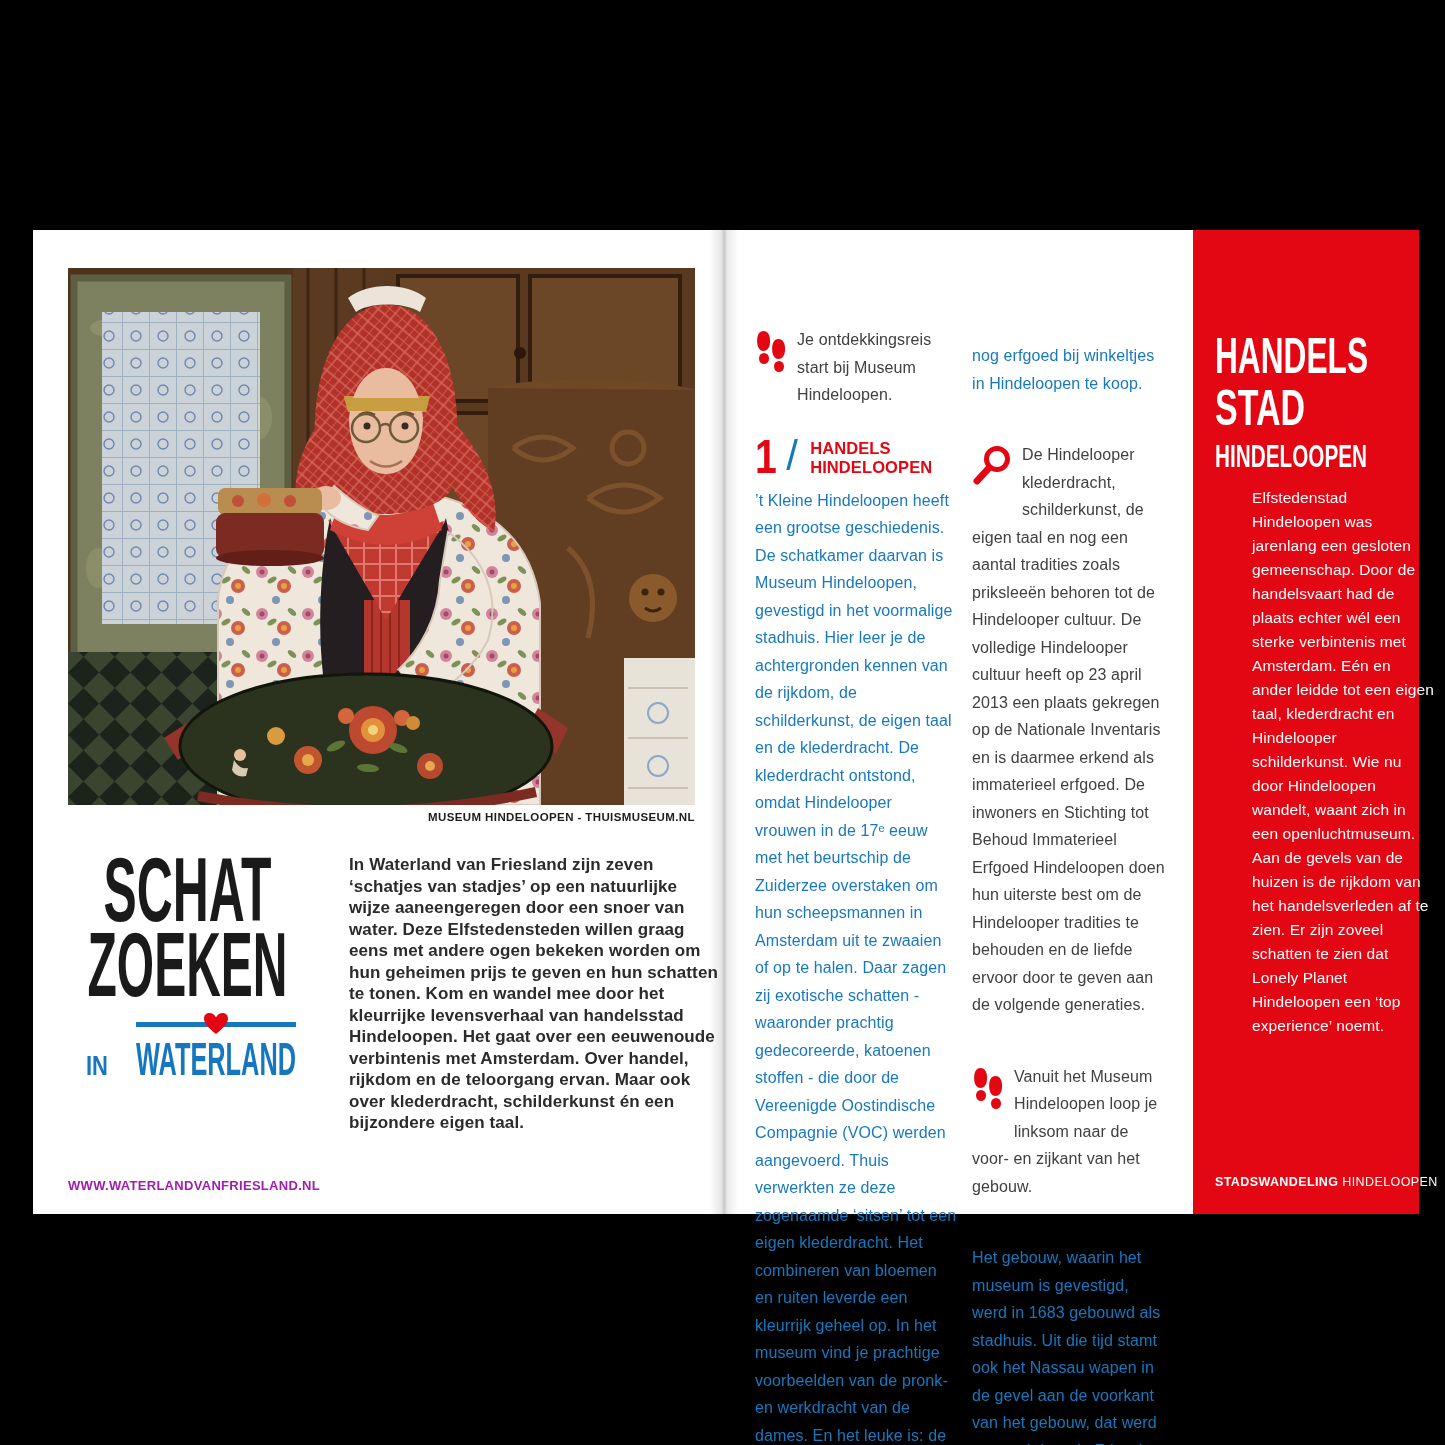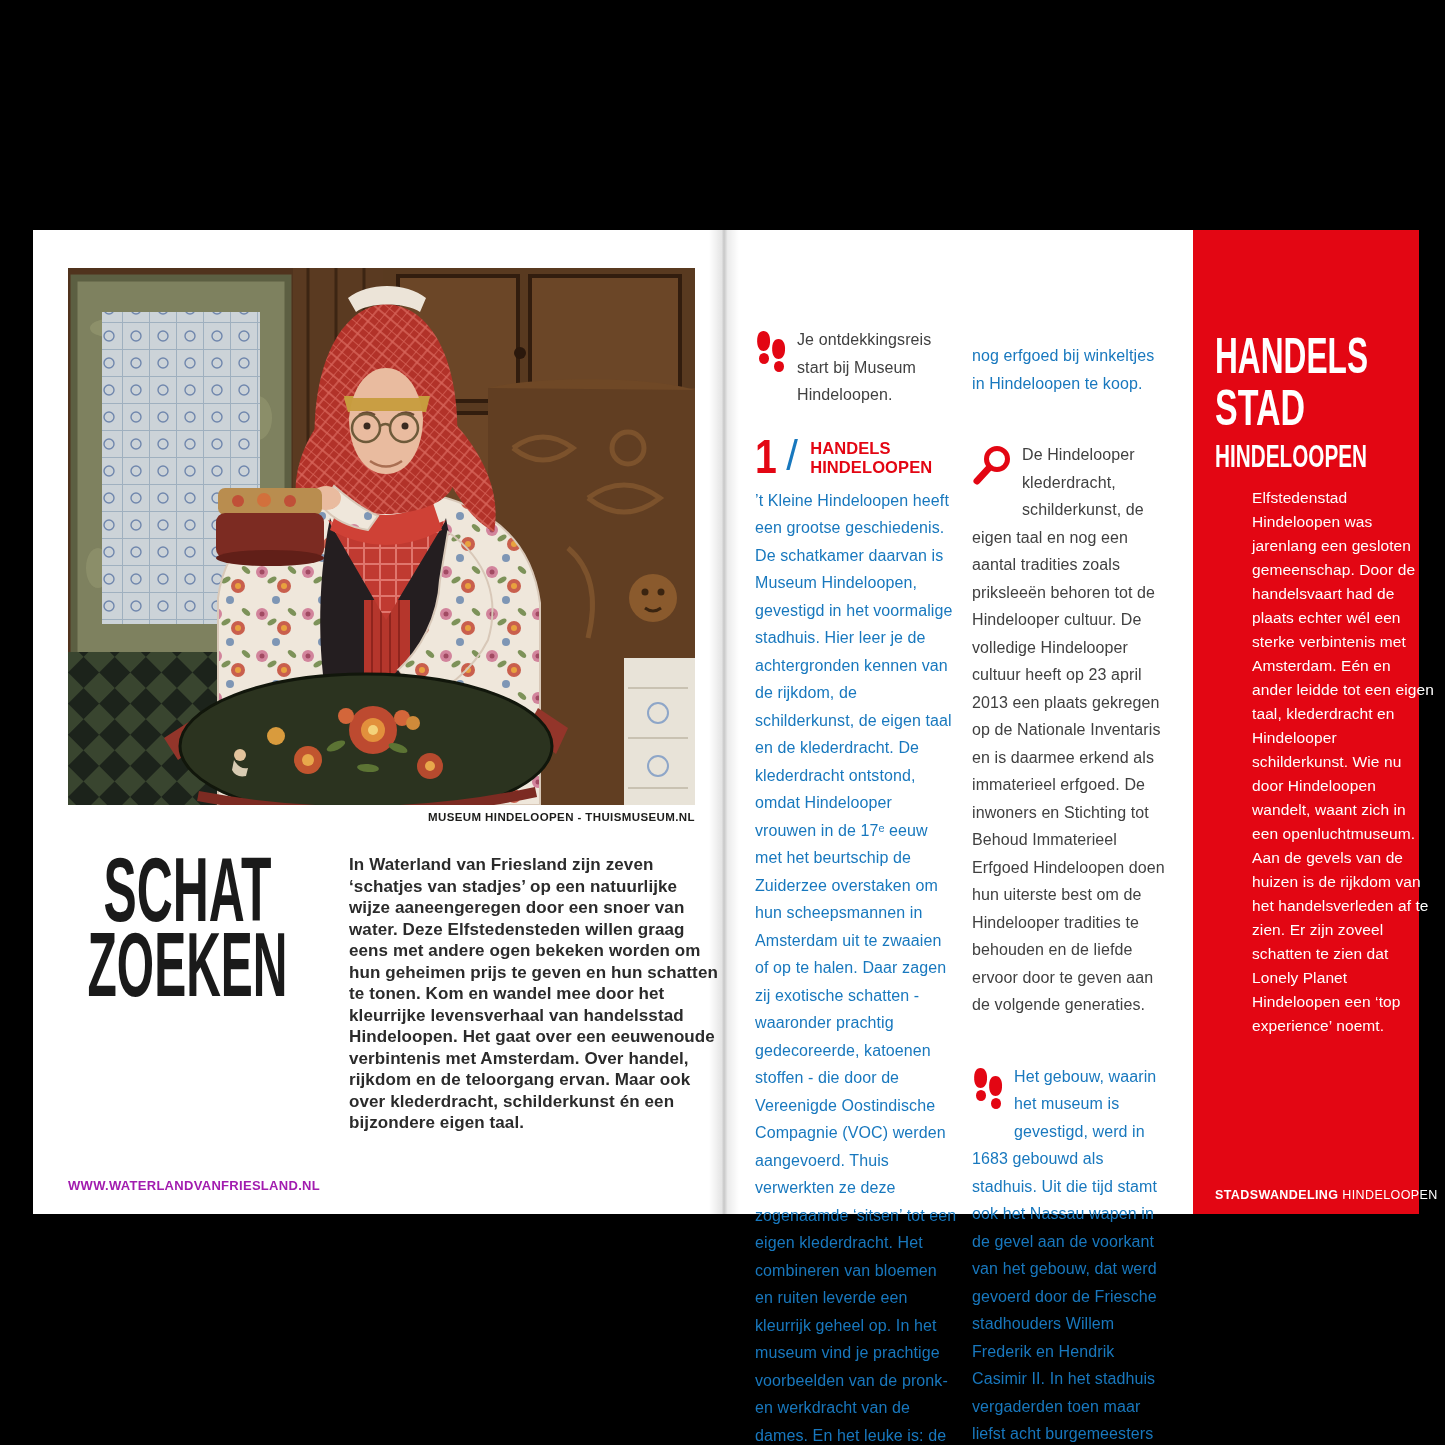--- a/index.html
+++ b/index.html
@@ -39,21 +39,21 @@
   .step-title{display:flex;flex-direction:column;font-size:16.5px;line-height:19px;
               font-weight:700;color:#e30613;padding-top:6px;}
   .mt26{margin-top:44px;}
   .mt8{margin-top:8px;}
   
   .sidebar{position:absolute;left:1160px;top:0;width:226px;height:984px;background:#e30613;color:#fff;}
   .sb-title{position:absolute;left:22px;top:103px;}
   .sb-title svg{display:block;overflow:visible;}
   .sb-body{position:absolute;left:22px;top:256px;width:182px;font-size:15.5px;line-height:24px;
            letter-spacing:.1px;margin-left:37px;}
-  .sb-footer{position:absolute;left:22px;bottom:12px;font-size:12.5px;letter-spacing:.4px;white-space:nowrap;}
+  .sb-footer{position:absolute;left:22px;bottom:25px;font-size:12.5px;letter-spacing:.4px;white-space:nowrap;}
   .sb-footer .b{font-weight:700;}
 </style>
 </head>
 <body>
 
 <div class="canvas">
   <div class="spread">
 
     <div class="photo">
       <svg viewBox="0 0 627 537" preserveAspectRatio="none">
@@ -220,20 +220,35 @@
     </div>
     <div class="photo-caption">MUSEUM HINDELOOPEN - THUISMUSEUM.NL</div>
 
     <div class="logo">
       <svg width="225" height="68">
         <text class="svgtxt" x="50%" y="63" text-anchor="middle" font-size="90" textLength="168" lengthAdjust="spacingAndGlyphs" fill="#1a1a1a">SCHAT</text>
       </svg>
       <svg width="225" height="72" style="margin-top:4px">
         <text class="svgtxt" x="50%" y="66" text-anchor="middle" font-size="90" textLength="200" lengthAdjust="spacingAndGlyphs" fill="#1a1a1a">ZOEKEN</text>
       </svg>
+      <div class="logo-sub">
+        <svg width="26" height="30">
+          <text class="svgtxt" x="0" y="27" font-size="27" textLength="22" lengthAdjust="spacingAndGlyphs" fill="#1777be">IN</text>
+        </svg>
+        <div class="waterland-stack">
+          <div class="logo-rule">
+            <svg class="heart-icon" width="26" height="24" viewBox="0 0 26 24">
+              <path d="M13 22 C4 15 1 10 1 6.5 C1 3 3.6 1 6.5 1 C9 1 11.5 2.6 13 5.2 C14.5 2.6 17 1 19.5 1 C22.4 1 25 3 25 6.5 C25 10 22 15 13 22 Z" fill="#e30613"></path>
+            </svg>
+          </div>
+          <svg width="170" height="46">
+            <text class="svgtxt" x="50%" y="43" text-anchor="middle" font-size="46" textLength="160" lengthAdjust="spacingAndGlyphs" fill="#1777be">WATERLAND</text>
+          </svg>
+        </div>
+      </div>
     </div>
 
     <div class="intro">In Waterland van Friesland zijn zeven ‘schatjes van stadjes’ op een natuurlijke wijze aaneengeregen door een snoer van water. Deze Elfstedensteden willen graag eens met andere ogen bekeken worden om hun geheimen prijs te geven en hun schatten te tonen. Kom en wandel mee door het kleurrijke levensverhaal van handelsstad Hindeloopen. Het gaat over een eeuwenoude verbintenis met Amsterdam. Over handel, rijkdom en de teloorgang ervan. Maar ook over klederdracht, schilderkunst én een bijzondere eigen taal.</div>
     <div class="footer-left">WWW.WATERLANDVANFRIESLAND.NL</div>
 
     <div class="col col1">
       <div class="note">
         <span class="icon">
           <svg width="32" height="46" viewBox="0 0 32 46">
             <g fill="#e30613">
@@ -272,20 +287,21 @@
         <span class="icon">
           <svg width="32" height="46" viewBox="0 0 32 46">
             <g fill="#e30613">
               <path d="M8.5 1 C13 1 15.5 5.5 15 12.5 C14.6 18 12 21 8.5 21 C5 21 2.6 18 2.2 12.5 C1.7 5.5 4 1 8.5 1 Z"></path>
               <ellipse cx="9" cy="28.5" rx="5" ry="5.5"></ellipse>
               <path d="M23.5 9 C28 9 30.5 13.5 30 20.5 C29.6 26 27 29 23.5 29 C20 29 17.6 26 17.2 20.5 C16.7 13.5 19 9 23.5 9 Z"></path>
               <ellipse cx="24" cy="36.5" rx="5" ry="5.5"></ellipse>
             </g>
           </svg>
         </span>
+        <span>Vanuit het Museum Hindeloopen loop je linksom naar de voor- en zijkant van het gebouw.</span>
       </div>
       <div class="body-blue mt26">Het gebouw, waarin het museum is gevestigd, werd in 1683 gebouwd als stadhuis. Uit die tijd stamt ook het Nassau wapen in de gevel aan de voorkant van het gebouw, dat werd gevoerd door de Friesche stadhouders Willem Frederik en Hendrik Casimir II. In het stadhuis vergaderden toen maar liefst acht burgemeesters</div>
     </div>
 
     <div class="sidebar">
       <div class="sb-title">
         <svg width="182" height="50">
           <text class="svgtxt" x="0" y="40" font-size="50" textLength="153" lengthAdjust="spacingAndGlyphs" fill="#ffffff">HANDELS</text>
         </svg>
         <svg width="182" height="52" style="margin-top:0">

